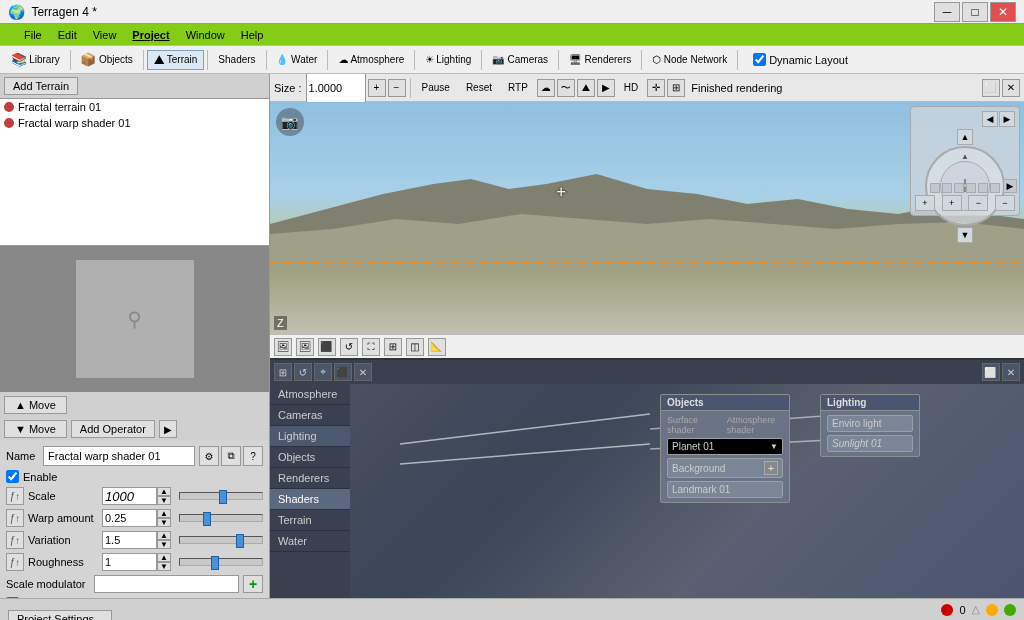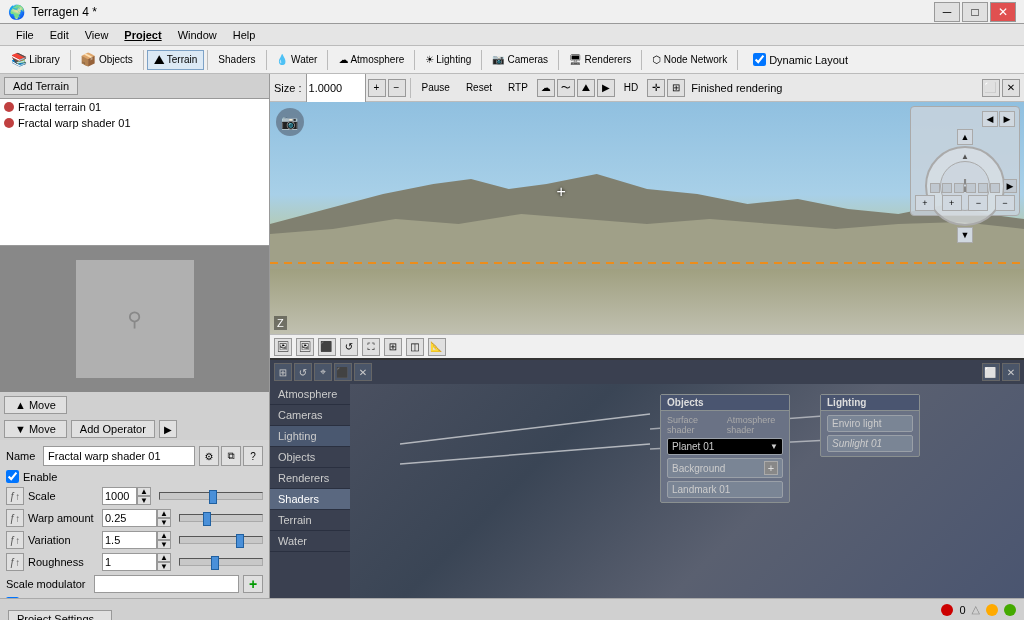--- a/index.html
+++ b/index.html
@@ -6,21 +6,21 @@
     body { width: 1024px; height: 620px; overflow: hidden; font-family: 'Segoe UI', Tahoma, sans-serif; font-size: 11px; background: #c0c0c0; color: #000; }
 
     
     .title-bar { display: flex; align-items: center; justify-content: space-between; background: #f0f0f0; height: 24px; padding: 0 8px; border-bottom: 1px solid #999; }
     .title-bar-left { display: flex; align-items: center; gap: 6px; }
     .title-bar-title { font-size: 12px; }
     .title-bar-controls { display: flex; gap: 2px; }
     .title-btn { width: 26px; height: 20px; border: 1px solid #999; background: #e0e0e0; cursor: pointer; display: flex; align-items: center; justify-content: center; font-size: 12px; }
 
     
-    .menu-bar { display: flex; align-items: center; background: #e5e5e5; height: 22px; padding: 0 8px; border-bottom: 1px solid #bbb; }
+    .menu-bar { display: flex; align-items: center; background: #84cc16; height: 22px; padding: 0 16px; border-bottom: 1px solid #bbb; }
     .menu-item { padding: 2px 8px; cursor: pointer; font-size: 11px; }
 
     
     .toolbar { display: flex; align-items: center; background: #f0f0f0; height: 28px; padding: 2px 4px; border-bottom: 1px solid #bbb; flex-wrap: wrap; gap: 1px; }
     .toolbar-btn { padding: 1px 6px; border: 1px solid transparent; background: transparent; cursor: pointer; font-size: 10px; display: flex; align-items: center; gap: 2px; white-space: nowrap; }
     .toolbar-btn.active { background: #dce9f5; border-color: #7da2c7; }
     .toolbar-sep { width: 1px; height: 20px; background: #bbb; margin: 0 2px; }
     .checkbox-label { display: flex; align-items: center; gap: 3px; font-size: 11px; padding-left: 12px; }
     .sub-toolbar-btn { padding: 2px 8px; border: 1px solid #999; background: #e0e0e0; cursor: pointer; font-size: 11px; margin-right: 2px; margin-top: 18px; }
 
@@ -195,21 +195,21 @@
 
         <div class="enable-row">
           <input type="checkbox" checked="" style="">
           <span>Enable</span>
         </div>
 
         <div class="prop-row">
           <button class="small-icon-btn">ƒ↑</button>
           <span class="prop-label" style="width:70px;">Scale</span>
           <div class="spin-input">
-            <input value="1000" style="width: 35px; height: 18px; border: 1px solid rgb(153, 153, 153); font-size: 11px; padding: 0px 2px;">
+            <input value="1000" style="width: 55px; height: 18px; border: 1px solid rgb(153, 153, 153); font-size: 13px; padding: 0px 2px; font-style: italic;">
             <div class="spin-btns">
               <button class="spin-btn">▲</button>
               <button class="spin-btn">▼</button>
             </div>
           </div>
           <div style="flex:1;position:relative;height:8px;background:#c8c8c8;border:1px inset #aaa;margin-left:4px;">
             <div style="position:absolute;left:48%;top:-3px;width:8px;height:14px;background:#4a90d9;border:1px solid #2060a0;"></div>
           </div>
         </div>
 

